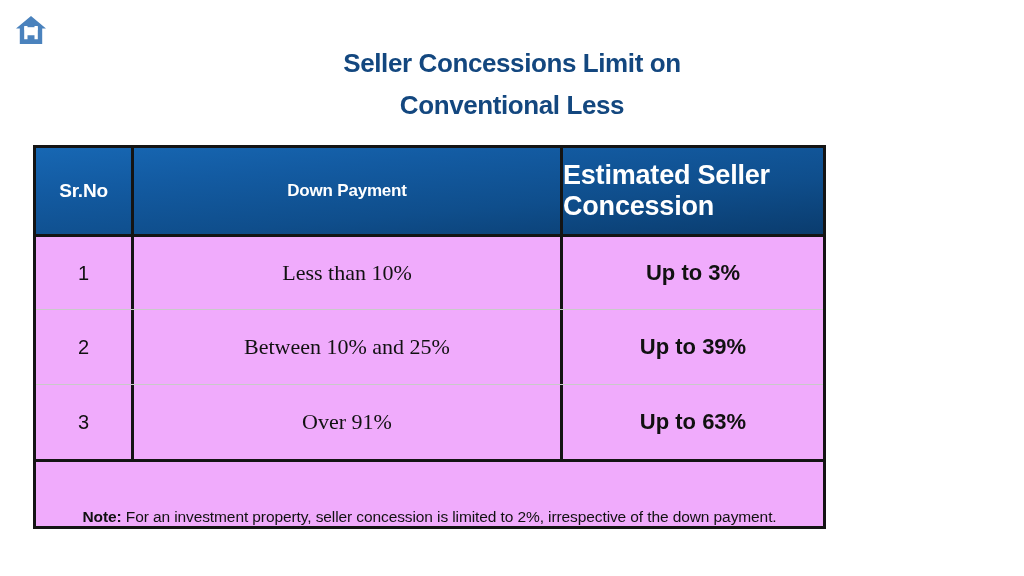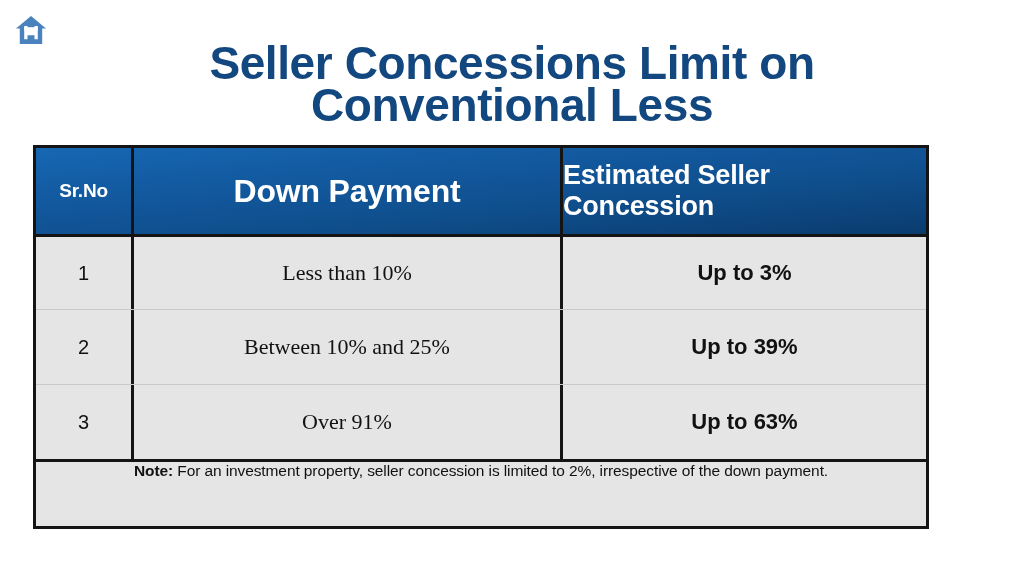--- a/index.html
+++ b/index.html
@@ -24,39 +24,39 @@
     height: 34px;
   }
 
   
   .title {
     position: absolute;
     left: 0;
     top: 42px;
     width: 1024px;
     text-align: center;
-    font-size: 46px;
+    font-size: 26px;
     line-height: 42px;
     font-weight: 700;
     letter-spacing: -0.4px;
     color: #13477f;
   }
   .title .line {
     display: block;
   }
 
   
   .table-wrap {
     position: absolute;
     left: 33px;
     top: 145px;
-    width: 896px;
+    width: 793px;
     border: 3px solid #141414;
     box-sizing: border-box;
-    background: #e5e5e5;
+    background: #f0abfc;
   }
 
   .trow {
     display: flex;
     width: 100%;
     box-sizing: border-box;
   }
 
   
   .thead {
@@ -66,21 +66,21 @@
   .thead .cell {
     color: #ffffff;
     font-weight: 700;
     display: flex;
     align-items: center;
     justify-content: center;
     box-sizing: border-box;
     letter-spacing: -0.2px;
   }
   .thead .c0 { font-size: 19px; }
-  .thead .c1 { font-size: 32px; text-align: center; }
+  .thead .c1 { font-size: 17px; text-align: center; }
   .thead .c2 { font-size: 27px; }
   .thead .c1, .thead .c2 { border-left: 3px solid #141414; }
 
   
   .tbody-row {
     height: 75px;
     border-top: 3px solid #141414;
   }
   .tbody-row.sep {
     border-top: 1px solid #c9c9c9;
@@ -94,21 +94,21 @@
   }
   .tbody-row .c0 { font-size: 20px; }
   .tbody-row .c1 { font-size: 22px; border-left: 3px solid #141414; font-family: Liberation Serif, serif; }
   .tbody-row .c2 { font-size: 22px; border-left: 3px solid #141414; font-weight: bold; }
 
   
   .note-row {
     height: 67px;
     border-top: 3px solid #141414;
     display: flex;
-    align-items: flex-start;
+    align-items: flex-end;
     justify-content: center;
     box-sizing: border-box;
   }
   .note-text {
     font-size: 15.5px;
     color: #111111;
     text-align: center;
     letter-spacing: -0.1px;
   }
   .note-text b { font-weight: 700; }

